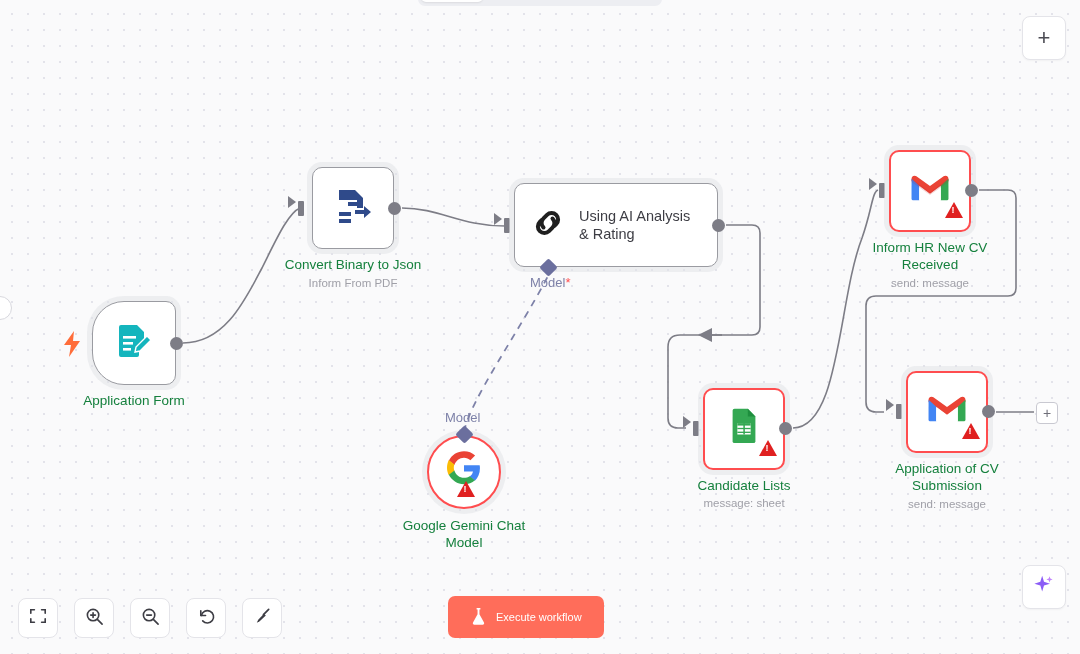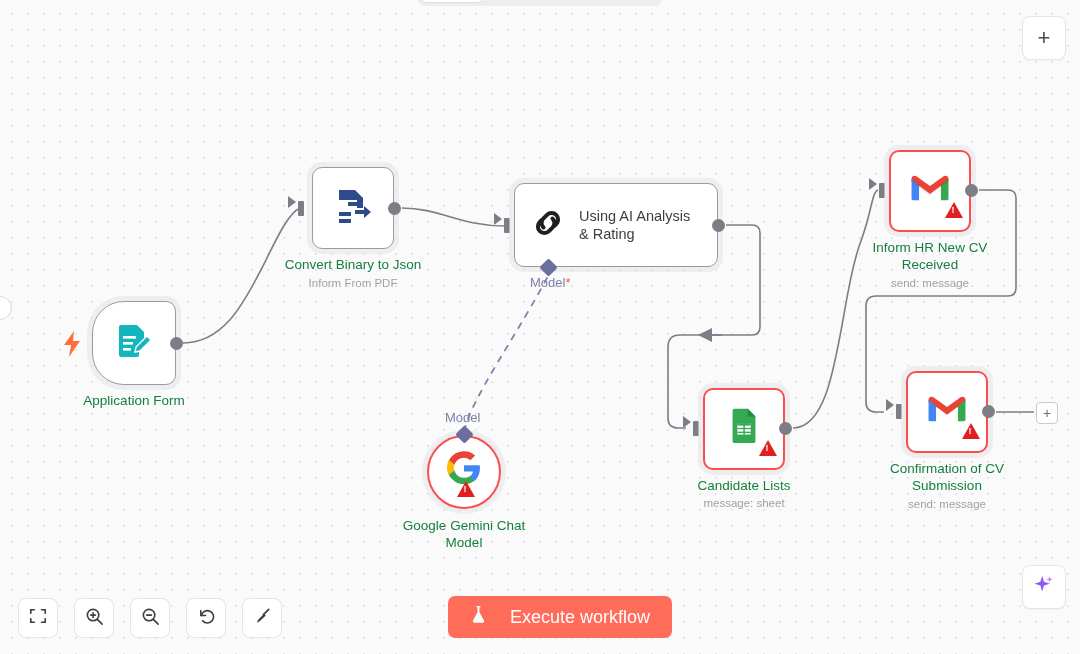--- a/index.html
+++ b/index.html
@@ -79,21 +79,21 @@
     display:flex;align-items:center;justify-content:center;cursor:pointer;
     box-shadow:0 1px 2px rgba(0,0,0,.04);
   }
   .bottom-toolbar{position:absolute;left:18px;top:598px;display:flex;gap:16px;}
   .tb-btn{width:38px;height:38px;background:#fff;border:1px solid #e4e4e9;border-radius:8px;
     display:flex;align-items:center;justify-content:center;cursor:pointer;}
 
   .execute-btn{
     position:absolute;left:448px;top:596px;height:42px;padding:0 22px;
     background:#ff6d5a;color:#fff;border:none;border-radius:7px;
-    display:flex;align-items:center;gap:23px;font-size:18px;cursor:pointer;
+    display:flex;align-items:center;gap:9px;font-size:11px;cursor:pointer;
     font-family:"Liberation Sans", sans-serif;
   }
 
   .plus-stub{
     position:absolute;width:20px;height:20px;border:1px solid #c9c9d1;border-radius:4px;
     background:#fff;display:flex;align-items:center;justify-content:center;
     color:#6e6e78;font-size:14px;line-height:14px;
   }
   .edge-circle{
     position:absolute;left:-12px;top:296px;width:22px;height:22px;border-radius:50%;
@@ -266,21 +266,21 @@
         <svg width="40" height="31" viewBox="0 0 52 40">
           <path d="M2 10 a4 4 0 0 1 6.3-3.2 L26 19.5 L43.7 6.8 A4 4 0 0 1 50 10 V13 L26 30 L2 13 Z" fill="#ea4335"></path>
           <path d="M2 10 V36 a2 2 0 0 0 2 2 h8 V19 L2 10 z" fill="#4285f4"></path>
           <path d="M50 10 V36 a2 2 0 0 1 -2 2 h-8 V19 L50 10 z" fill="#34a853"></path>
           <path d="M12 19 L26 29.5 L40 19 v19 h-28 z" fill="#fff"></path>
         </svg>
       </span>
       <div class="warn" style="left:54px;top:50px;"></div>
     </div>
     <div class="out-dot" style="left:76px;top:34px;"></div>
-    <div class="node-label" style="top:89px;white-space:pre-line;width:180px;">Confirmation of CV
+    <div class="node-label" style="top:89px;white-space:pre-line;width:180px;">Application of CV
 Submission</div>
     <div class="node-sub" style="top:126px;">send: message</div>
   </div>
 
   <div class="plus-stub" style="left:1036px;top:402px;">+</div>
 
   <div class="sq-btn" style="left:1022px;top:16px;width:42px;height:42px;">
     <span style="font-size:22px;color:#4b4b53;line-height:20px;">+</span>
   </div>
 

